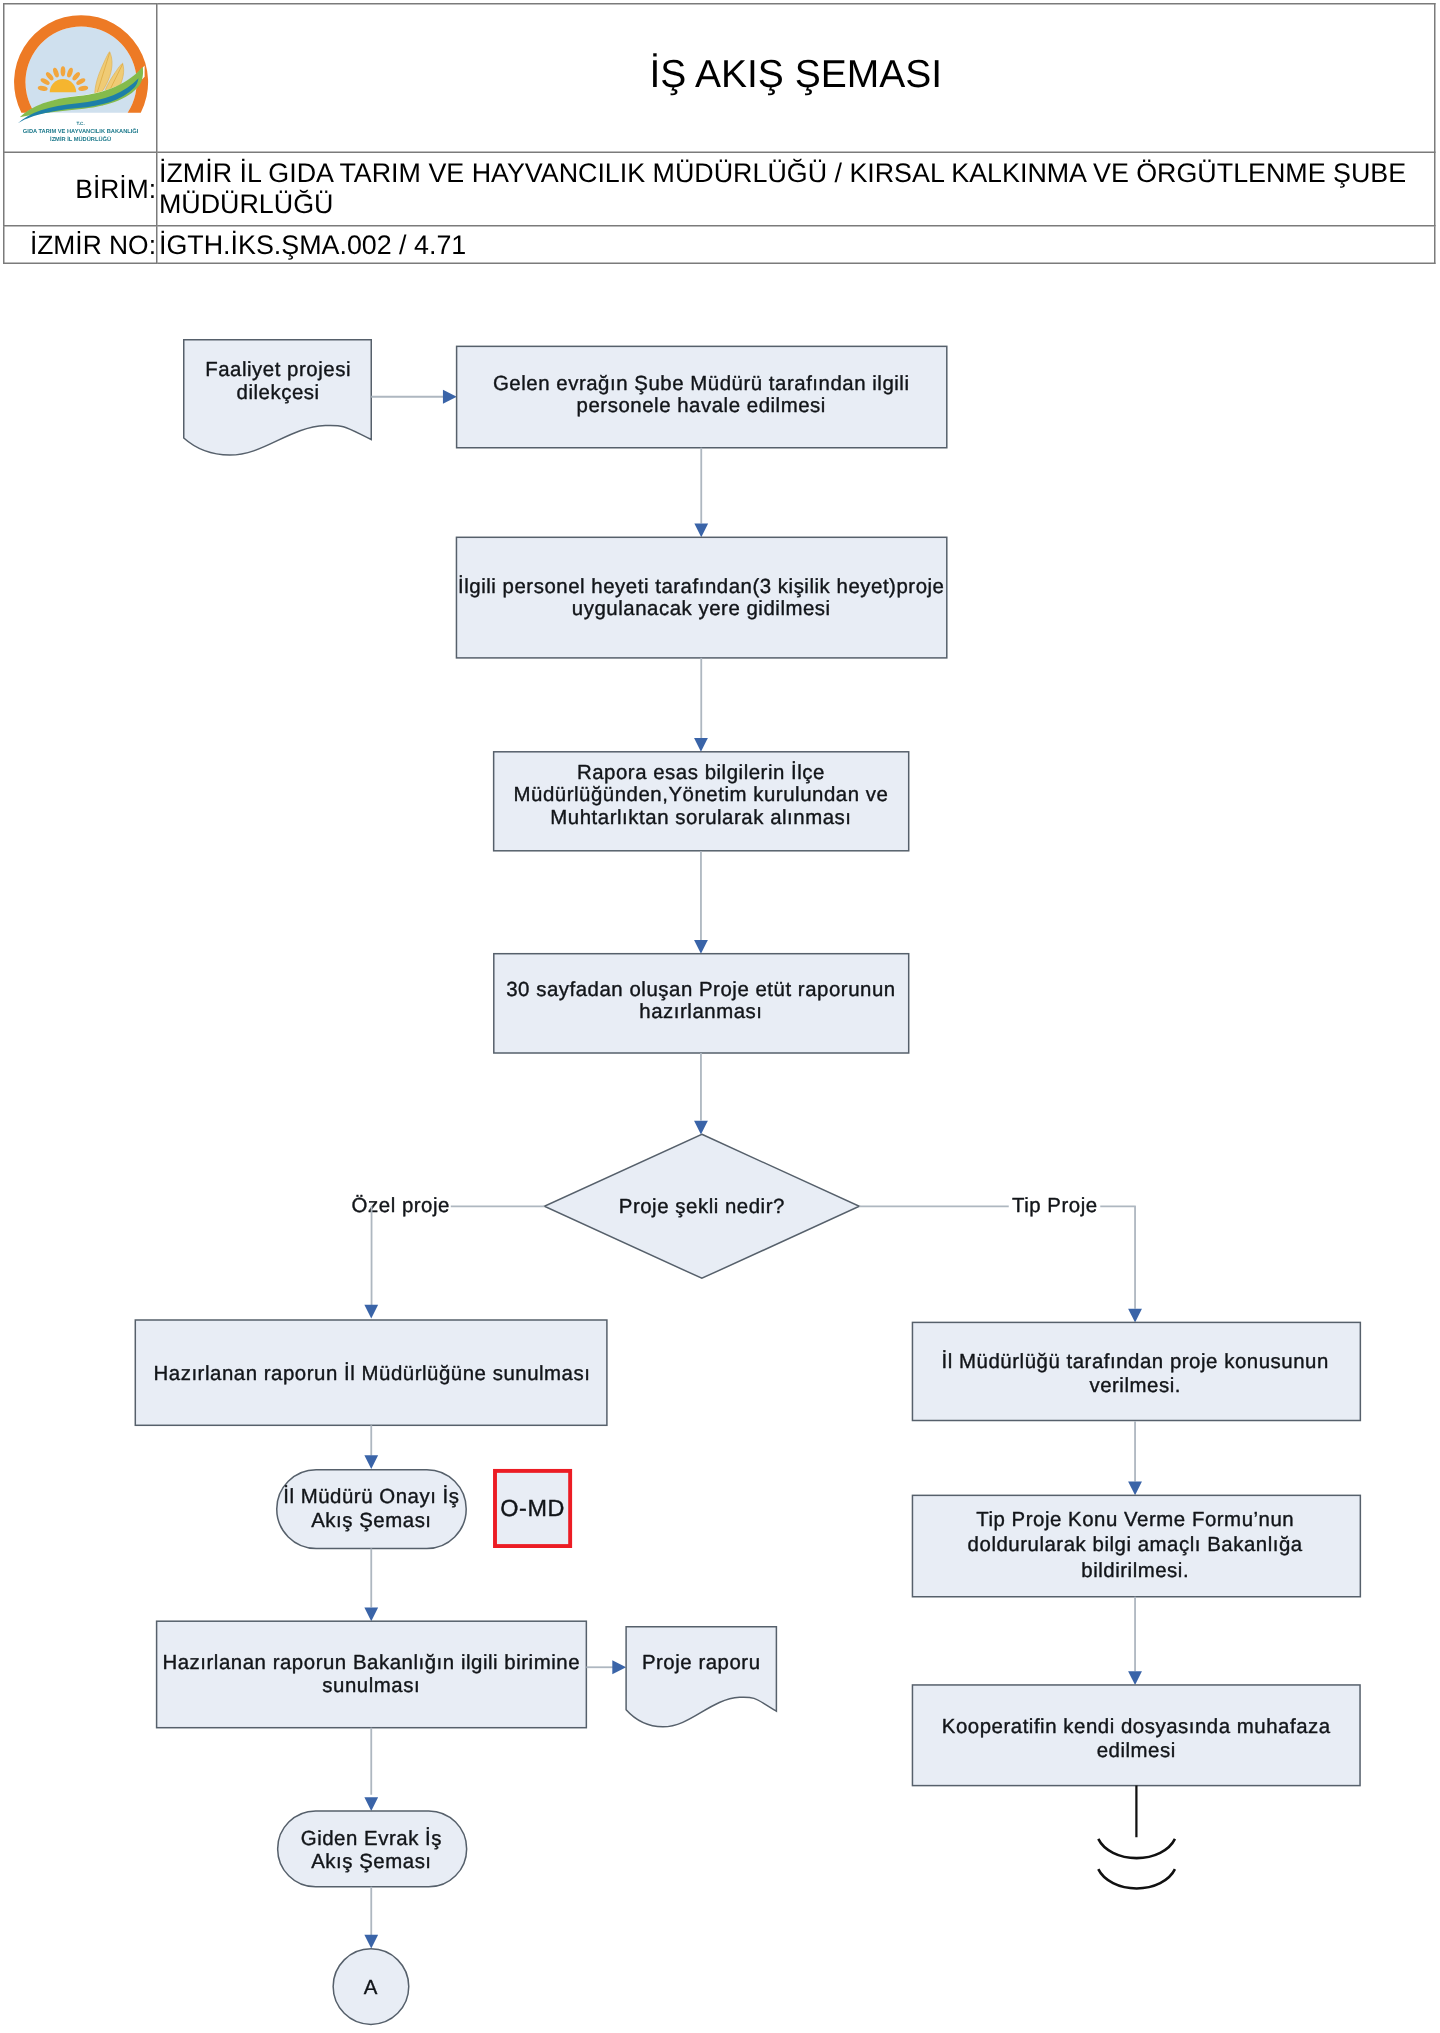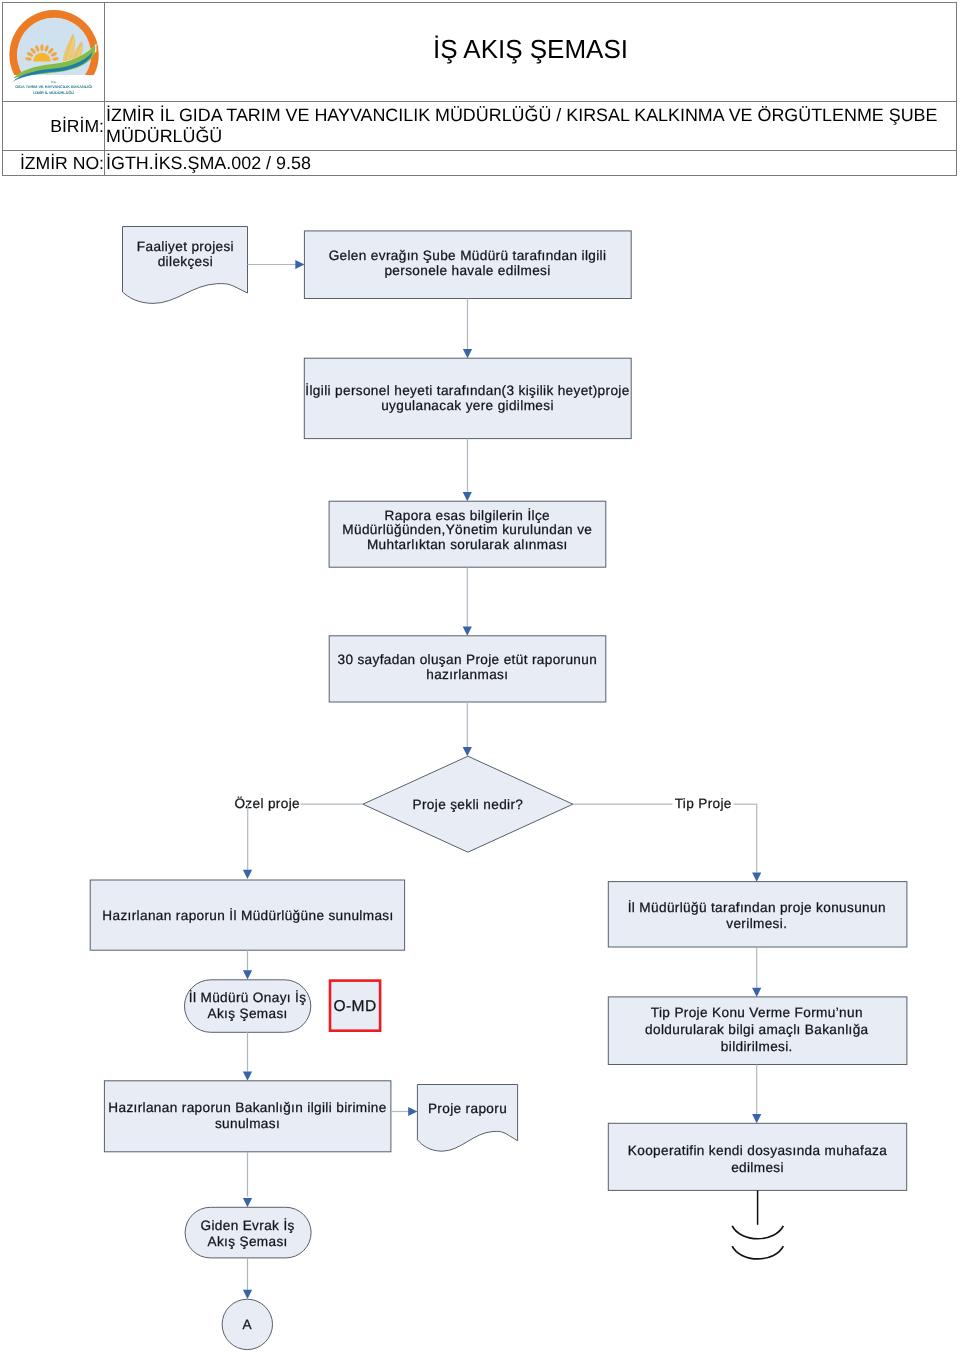--- a/index.html
+++ b/index.html
@@ -75,21 +75,21 @@
 
   </td>
   <td id="title-cell"><span>İŞ AKIŞ ŞEMASI</span></td>
  </tr>
  <tr>
   <td class="lab">BİRİM:</td>
   <td class="val r1">İZMİR İL GIDA TARIM VE HAYVANCILIK MÜDÜRLÜĞÜ / KIRSAL KALKINMA VE ÖRGÜTLENME ŞUBE MÜDÜRLÜĞÜ</td>
  </tr>
  <tr>
   <td class="lab">İZMİR NO:</td>
-  <td class="val r2">İGTH.İKS.ŞMA.002 / 9.58</td>
+  <td class="val r2">İGTH.İKS.ŞMA.002 / 4.71</td>
  </tr>
 </tbody>
     </table>
 
 <svg id="flow" width="960" height="1355" viewBox="0 0 960 1355">
 <g>
 <path d="M122.5 226.5 L247.5 226.5 L247.5 293.00 C230.00 284.40 230.00 283.20 216.88 283.70 C192.50 284.80 176.25 303.40 153.12 303.40 C137.50 303.20 128.75 297.60 122.5 292.0 Z" fill="#E8EDF5" stroke="#56606B" stroke-width="1"></path>
 <text x="185.4" y="250.9" class="nt">Faaliyet projesi</text>
 <text x="185.4" y="265.7" class="nt">dilekçesi</text>
 </g>

